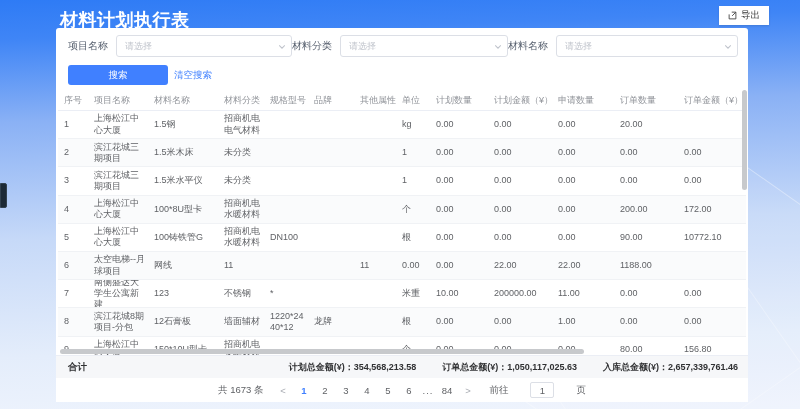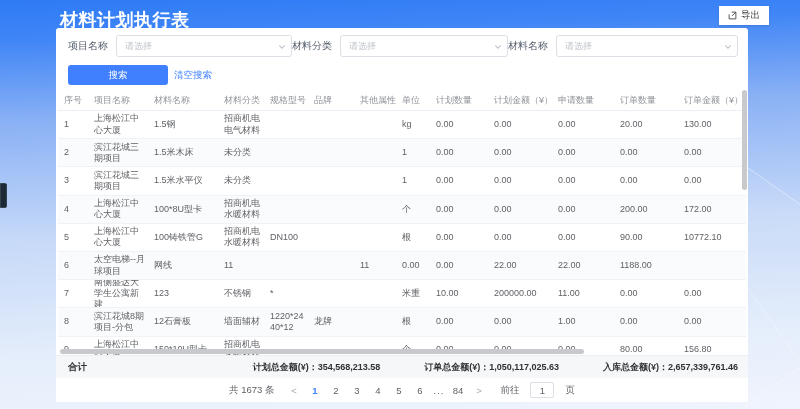--- a/index.html
+++ b/index.html
@@ -72,37 +72,37 @@
   .h-scroll { position:absolute; left:4px; top:321px; width:524px; height:5px; background:#c7c9cc; border-radius:3px; cursor:pointer; }
   .v-scroll { position:absolute; right:1px; top:62px; width:5px; height:100px; background:#c7c9cc; border-radius:3px; cursor:pointer; }
   
   .totals {
     position:absolute; left:0; top:327px; width:692px; height:23px;
     background:#f6f7f9; border-top:1px solid #ebeef5;
     display:flex; align-items:center; padding:0 10px 0 12px; font-size:9.5px;
   }
   .totals .sum-label { color:#303133; font-weight:bold; }
   .totals .spacer { flex:1; }
-  .stat { display:flex; align-items:center; margin-left:44px; white-space:nowrap; }
+  .stat { display:flex; align-items:center; margin-left:26px; white-space:nowrap; }
   .stat .s-label { color:#303133; font-weight:bold; font-size:9px; }
   .stat .s-value { color:#303133; font-weight:bold; font-size:9px; }
   
   .pager {
     position:absolute; left:0; top:350px; width:692px; height:24px;
     display:flex; align-items:center; justify-content:center; gap:6px; font-size:9.5px; color:#606266;
   }
   .pg-total { margin-right:6px; white-space:nowrap; }
   .pg-btn {
     min-width:15px; height:15px; line-height:15px; text-align:center; cursor:pointer;
     color:#606266; background:none; border:none; font-size:9.5px; font-family:inherit; padding:0 2px;
   }
   .pg-btn.active { color:#4080ff; font-weight:bold; }
   .pg-arrow { color:#a8abb2; }
   .pg-ellipsis { color:#606266; letter-spacing:1px; }
-  .goto { display:flex; align-items:center; gap:11px; margin-left:8px; }
+  .goto { display:flex; align-items:center; gap:22px; margin-left:8px; }
   .goto input {
     width:24px; height:16px; border:1px solid #dcdfe6; border-radius:2px;
     font-size:9.5px; text-align:center; color:#606266; outline:none; font-family:inherit;
   }
 </style>
 </head>
 <body>
 
 <div class="bg-deco"></div>
 <div class="bg-deco2"></div>
@@ -182,21 +182,20 @@
           <div class="t-cell">1.5钢</div>
           <div class="t-cell">招商机电 电气材料</div>
           <div class="t-cell"></div>
           <div class="t-cell"></div>
           <div class="t-cell"></div>
           <div class="t-cell">kg</div>
           <div class="t-cell">0.00</div>
           <div class="t-cell">0.00</div>
           <div class="t-cell">0.00</div>
           <div class="t-cell">20.00</div>
-          <div class="t-cell">130.00</div>
         </div>
         <div class="t-row">
           <div class="t-cell">2</div>
           <div class="t-cell">滨江花城三期项目</div>
           <div class="t-cell">1.5米木床</div>
           <div class="t-cell">未分类</div>
           <div class="t-cell"></div>
           <div class="t-cell"></div>
           <div class="t-cell"></div>
           <div class="t-cell">1</div>

